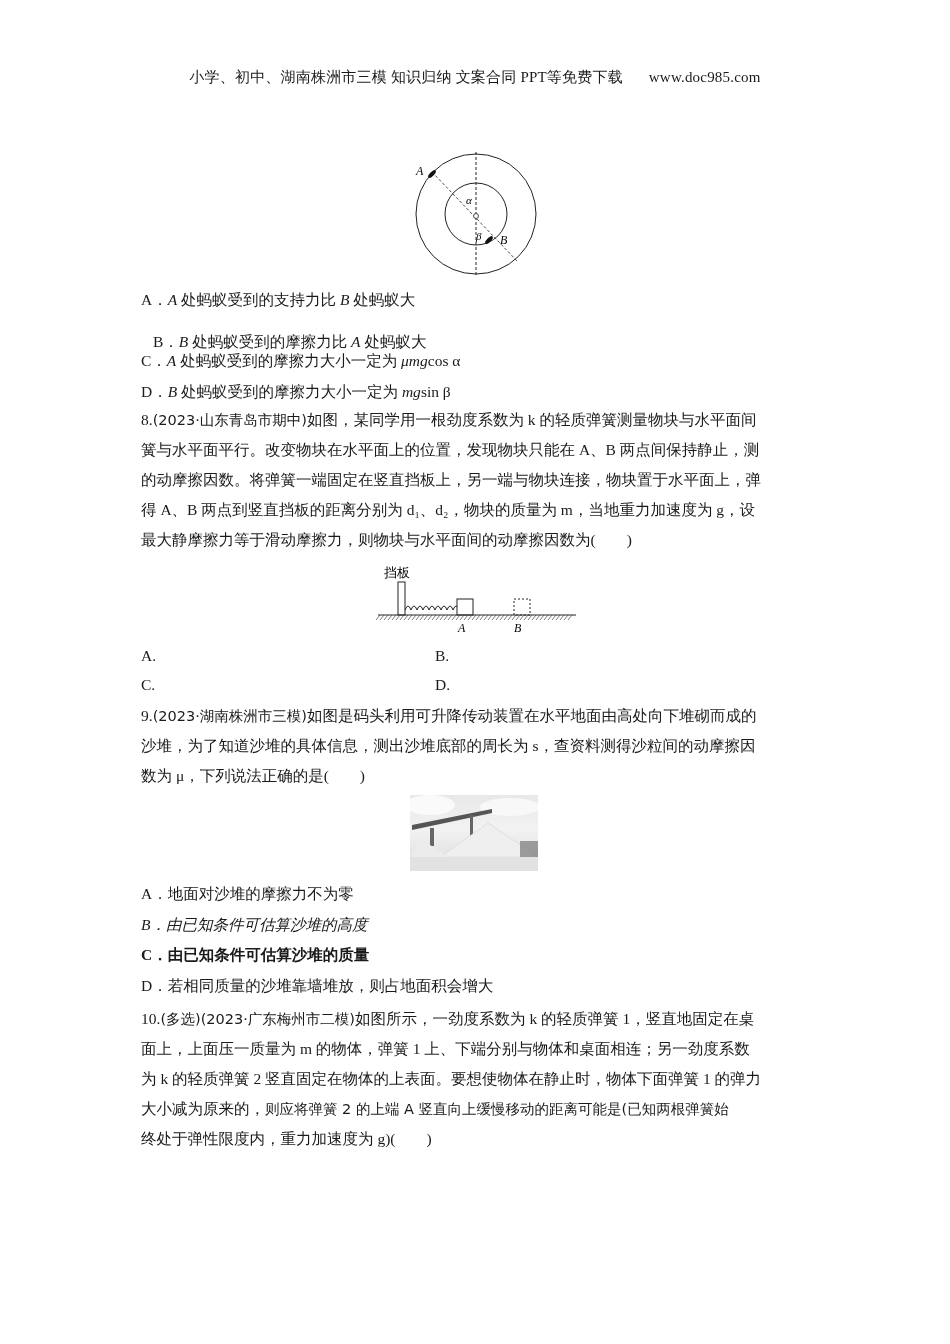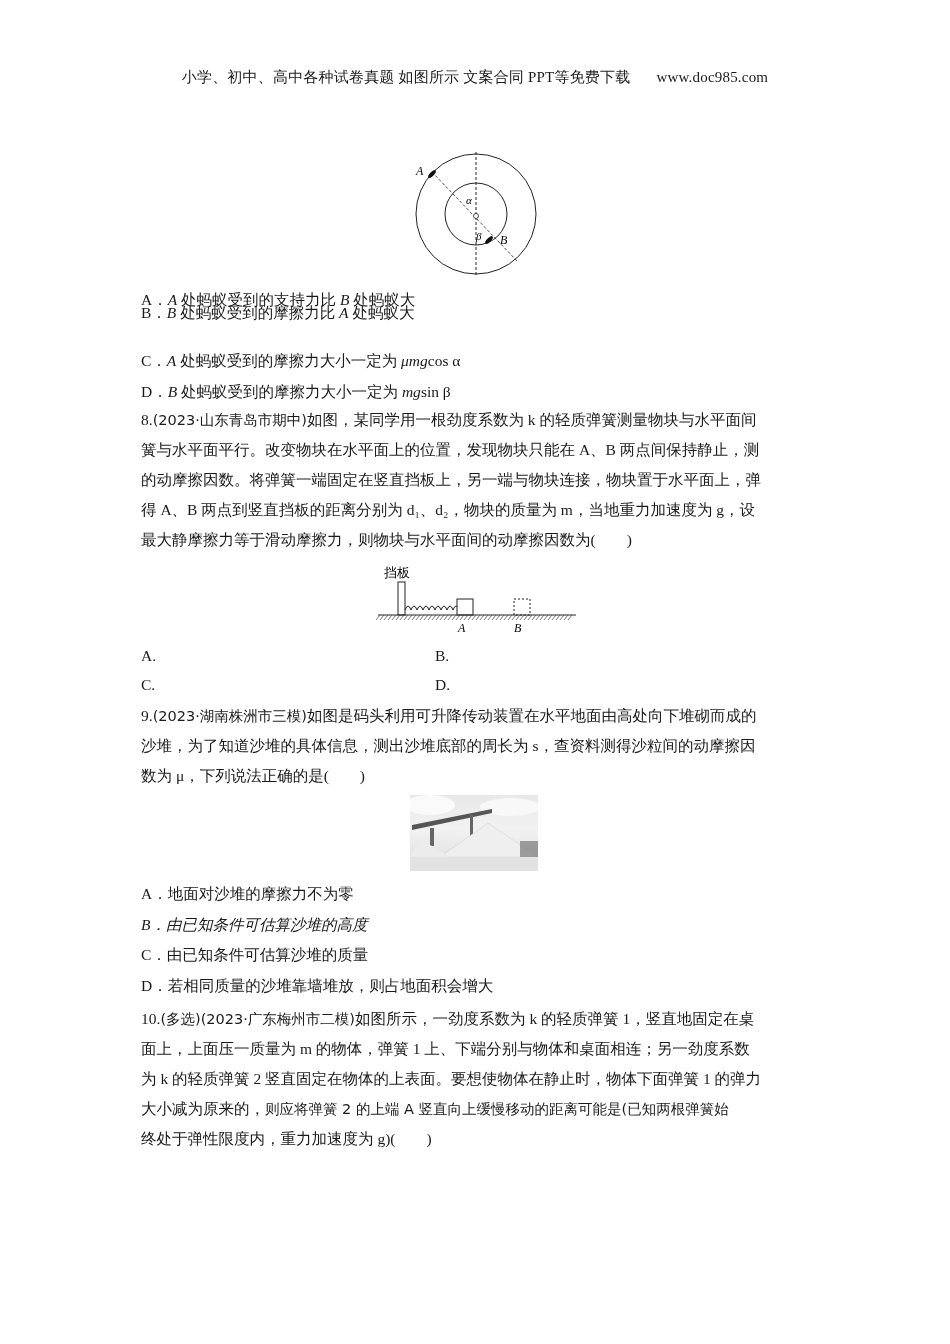--- a/index.html
+++ b/index.html
@@ -16,42 +16,42 @@
   .bold { font-weight: normal; }
   .figure { position: absolute; }
   .opt-col2 { position: absolute; left: 435px; font-size: 15.5px; }
   .photo { position: absolute; left: 410px; top: 795px; width: 128px; height: 76px;
            background: linear-gradient(180deg, #e8e8e8 0%, #f2f2f2 45%, #dcdcdc 100%); overflow: hidden; }
 </style>
 </head>
 <body>
 
 <div class="header">
-  <span>小学、初中、高中各种试卷真题  如图所示  文案合同  PPT等免费下载</span>
+  <span>小学、初中、湖南株洲市三模  知识归纳  文案合同  PPT等免费下载</span>
   <span class="url">www.doc985.com</span>
 </div>
 
 <svg class="figure" style="left:410px; top:148px;" width="140" height="132" viewBox="0 0 140 132">
   <circle cx="66" cy="66" r="60" fill="none" stroke="#222" stroke-width="1"></circle>
   <circle cx="66" cy="66" r="31" fill="none" stroke="#222" stroke-width="1"></circle>
   <line x1="66" y1="4" x2="66" y2="128" stroke="#222" stroke-width="1" stroke-dasharray="3,2"></line>
   <line x1="22" y1="24" x2="108" y2="114" stroke="#222" stroke-width="0.8" stroke-dasharray="3,2"></line>
   <circle cx="66" cy="68" r="2.5" fill="#fff" stroke="#222" stroke-width="0.8"></circle>
   <ellipse cx="22" cy="26" rx="2" ry="5" transform="rotate(45 22 26)" fill="#111"></ellipse>
   <ellipse cx="79" cy="92" rx="2" ry="5" transform="rotate(45 79 92)" fill="#111"></ellipse>
   <text x="6" y="27" font-size="12" font-style="italic" font-family="Liberation Serif, serif">A</text>
   <text x="90" y="96" font-size="12" font-style="italic" font-family="Liberation Serif, serif">B</text>
   <text x="56" y="56" font-size="11" font-style="italic" font-family="Liberation Serif, serif">α</text>
   <text x="66" y="92" font-size="11" font-style="italic" font-family="Liberation Serif, serif">β</text>
 </svg>
 
 <div class="line" style="top:290px;">
   <span>A．</span><i class="v">A</i><span> 处蚂蚁受到的支持力比 </span><i class="v">B</i><span> 处蚂蚁大</span>
 </div>
-<div class="line" style="top:303px;">
+<div class="line" style="top:332px;margin-left:12px;">
   <span>B．</span><i class="v">B</i><span> 处蚂蚁受到的摩擦力比 </span><i class="v">A</i><span> 处蚂蚁大</span>
 </div>
 <div class="line" style="top:351px;text-align:center;">
   <span>C．</span><i class="v">A</i><span> 处蚂蚁受到的摩擦力大小一定为 </span><i class="v">μmg</i><span>cos α</span>
 </div>
 <div class="line" style="top:382px;">
   <span>D．</span><i class="v">B</i><span> 处蚂蚁受到的摩擦力大小一定为 </span><i class="v">mg</i><span>sin β</span>
 </div>
 
 <div class="para" style="top:405px;">
@@ -144,21 +144,21 @@
     <rect x="60" y="20" width="3" height="25" fill="#666"></rect>
     <path d="M30 62 L78 28 L128 62 Z" fill="#efefef" stroke="#cfcfcf" stroke-width="0.5"></path>
     <path d="M0 62 L10 44 L40 62 Z" fill="#ececec"></path>
     <rect x="110" y="46" width="18" height="16" fill="#777" opacity="0.7"></rect>
     <rect x="0" y="62" width="128" height="14" fill="#e2e2e2"></rect>
   </svg>
 </div>
 
 <div class="line" style="top:884px;">A．地面对沙堆的摩擦力不为零</div>
 <div class="line" style="top:915px;font-style:italic;">B．由已知条件可估算沙堆的高度</div>
-<div class="line" style="top:945px;">C．由已知条件可估算沙堆的质量</div>
+<div class="line" style="top:945px;font-weight:bold;">C．由已知条件可估算沙堆的质量</div>
 <div class="line" style="top:976px;">D．若相同质量的沙堆靠墙堆放，则占地面积会增大</div>
 
 <div class="para" style="top:1004px;">
   <div><span>10.</span><span class="sans">(多选)</span><span class="sans">(2023·广东梅州市二模)</span><span>如图所示，一劲度系数为 k 的轻质弹簧 1，竖直地固定在桌</span></div>
   <div>面上，上面压一质量为 m 的物体，弹簧 1 上、下端分别与物体和桌面相连；另一劲度系数</div>
   <div>为 k 的轻质弹簧 2 竖直固定在物体的上表面。要想使物体在静止时，物体下面弹簧 1 的弹力</div>
   <div><span>大小减为原来的，</span><span class="sans bold">则应将弹簧 2 的上端 A 竖直向上缓慢移动的距离可能是(已知两根弹簧始</span></div>
   <div>终处于弹性限度内，重力加速度为 g)(　　)</div>
 </div>
 

